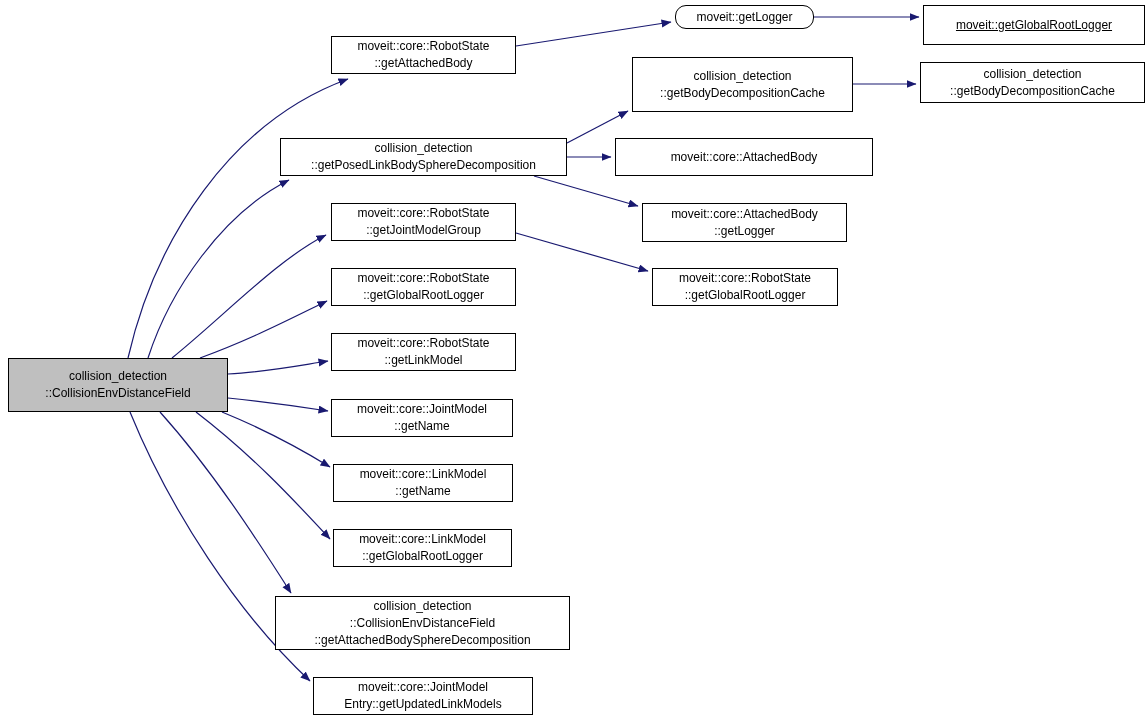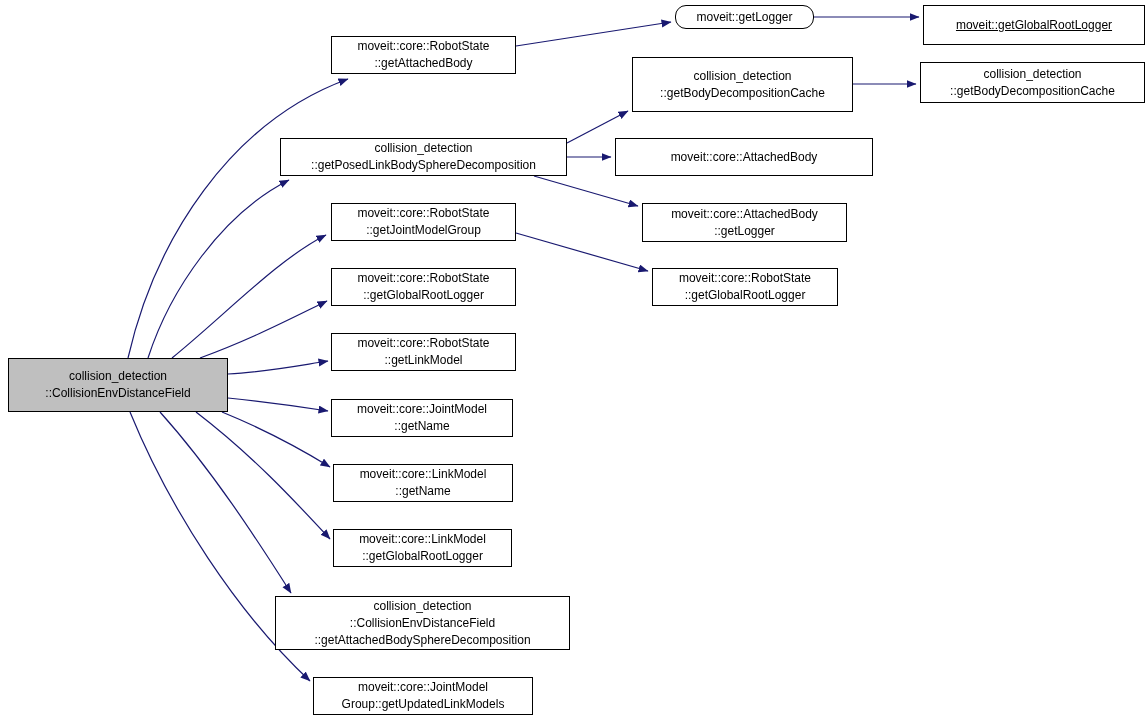--- a/index.html
+++ b/index.html
@@ -145,16 +145,16 @@
   </div>
 
   <div class="node" style="left:275px;top:596px;width:295px;height:54px;">
     <div class="line">collision_detection</div>
     <div class="line">::CollisionEnvDistanceField</div>
     <div class="line">::getAttachedBodySphereDecomposition</div>
   </div>
 
   <div class="node" style="left:313px;top:677px;width:220px;height:38px;">
     <div class="line">moveit::core::JointModel</div>
-    <div class="line">Group::getUpdatedLinkModels</div>
+    <div class="line">Entry::getUpdatedLinkModels</div>
   </div>
 
 </div>
 
 </body></html>

